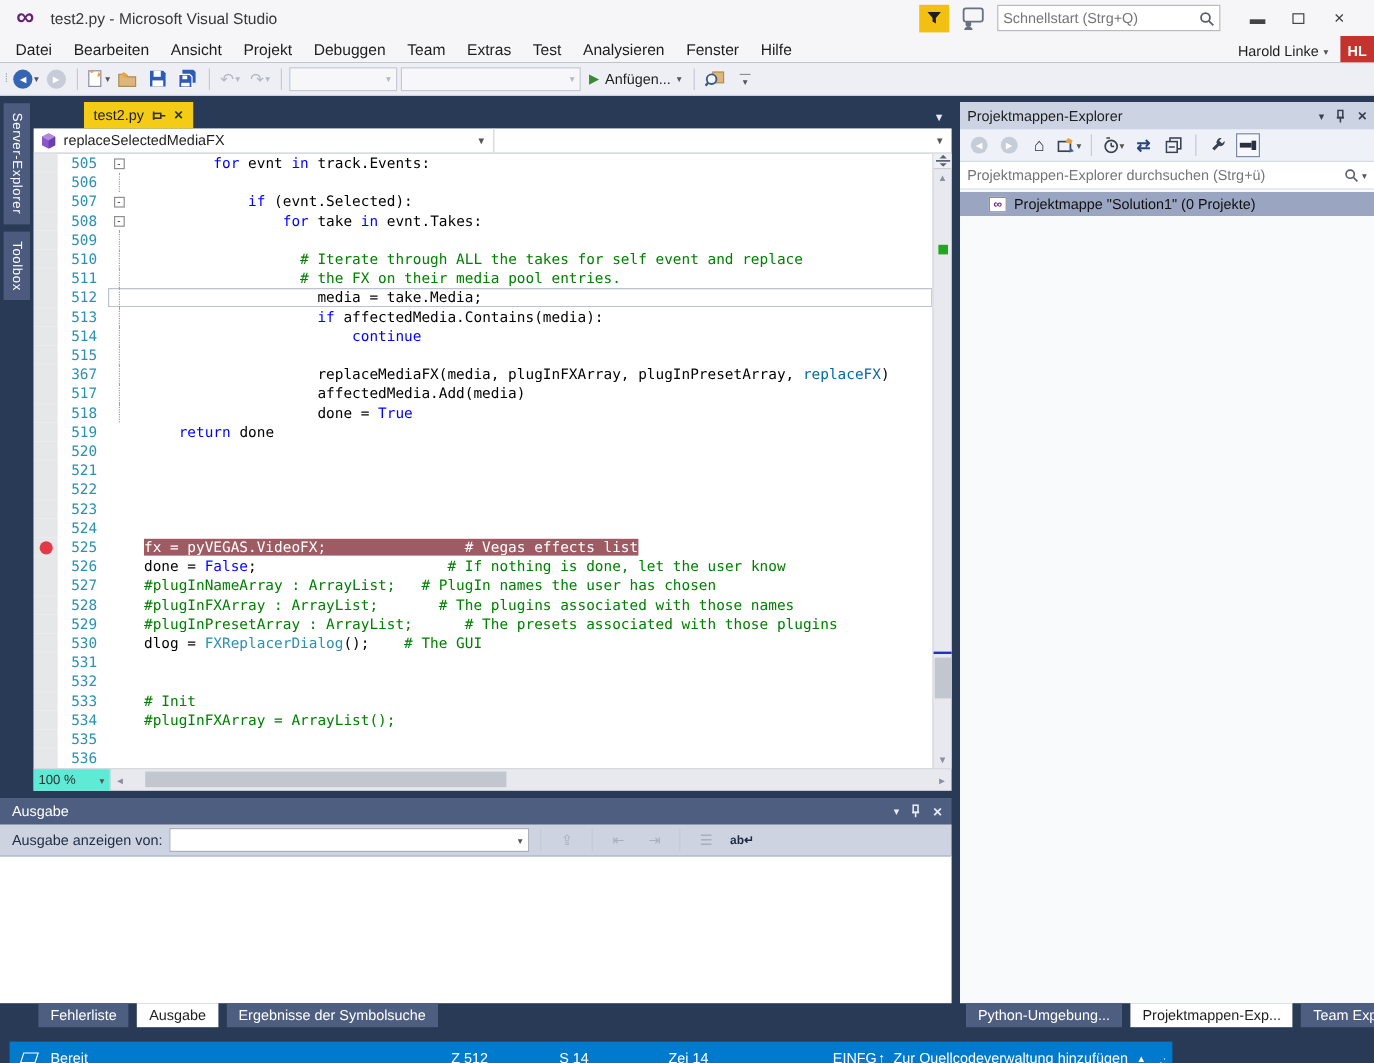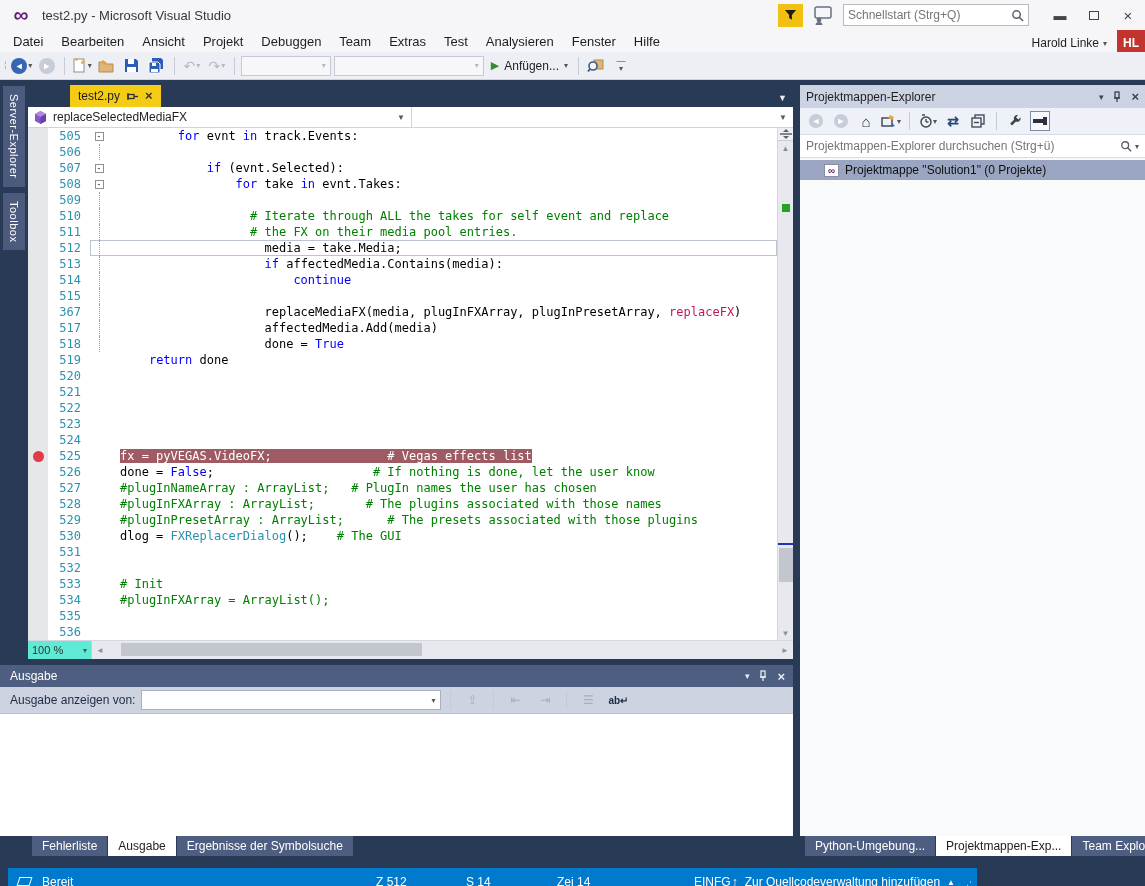--- a/index.html
+++ b/index.html
@@ -11,21 +11,21 @@
     --bpbg:#9e5b63; --bpdot:#e23b47; --avatar:#c4342f;
     --kw:#0000ff; --cm:#008000; --ty:#2b91af; --ln:#2b91af; --sel:#9aa6c1;
   }
 
   .abs{position:absolute;}
 
   
   #titlebar{left:0;top:0;width:1145px;height:30px;background:#f6f6f9;display:flex;align-items:center;}
   .vslogo{width:26px;height:24px;margin-left:8px;color:#68217a;font-size:21px;font-weight:bold;line-height:24px;text-align:center;}
   #win-title{margin-left:8px;color:#383838;font-size:13px;}
-  #title-right{position:absolute;right:0;top:0;height:30px;display:flex;align-items:center;}
+  #title-right{position:absolute;right:12px;top:0;height:30px;display:flex;align-items:center;}
   .fb-icon{width:25px;height:23px;background:#f2c011;display:flex;align-items:center;justify-content:center;margin-right:8px;}
   .person-icon{width:22px;height:20px;margin-right:10px;}
   #quicklaunch{width:186px;height:22px;border:1px solid #b9b9c0;background:#fff;display:flex;align-items:center;padding:0 4px;margin-right:14px;}
   #quicklaunch input{border:0;outline:0;flex:1;font-family:"Liberation Sans",sans-serif;font-size:12px;color:#777;background:transparent;}
   .winbtn{width:34px;height:28px;display:flex;align-items:center;justify-content:center;color:#444;font-size:13px;}
   .maxglyph{width:10px;height:9px;border:1px solid #444;}
 
   
   #menubar{left:0;top:30px;width:1145px;height:22px;background:#f6f6f9;display:flex;align-items:center;font-size:13px;}
   #menu-items{display:flex;height:100%;align-items:center;padding-left:4px;}
@@ -67,21 +67,21 @@
   .crow{display:flex;height:16px;}
   .bpm{width:20px;background:#e6e7e8;flex:none;display:flex;align-items:center;justify-content:center;}
   .bpdot{width:11px;height:11px;border-radius:50%;background:var(--bpdot);}
   .lnum{width:42px;flex:none;text-align:right;padding-right:9px;color:var(--ln);font:12px/16px "DejaVu Sans Mono",monospace;}
   .cwrap{flex:1;display:flex;}
   .cwrap.cur{box-shadow:inset 0 0 0 1px #bcc3d0;}
   .fold{width:18px;flex:none;display:flex;align-items:center;justify-content:center;}
   .foldbox{width:9px;height:9px;border:1px solid #8f8f8f;background:#fff;color:#222;font:8px/7px "DejaVu Sans Mono",monospace;text-align:center;}
   .fguide{width:1px;height:16px;border-left:1px dotted #9aa0a8;}
   pre.cline{flex:1;font:12px/16px "DejaVu Sans Mono",monospace;white-space:pre;padding-left:12px;color:#000;}
-  .k{color:var(--kw);} .c{color:var(--cm);} .g{color:#be185d;text-align:center;} .t{color:var(--ty);}
+  .k{color:var(--kw);} .c{color:var(--cm);} .g{color:#0369a1;text-align:center;} .t{color:var(--ty);}
   .bp{background:var(--bpbg);color:#fff;}
 
   
   #vscroll{position:absolute;right:0;top:0;width:16px;height:512px;background:#e8e9ee;border-left:1px solid #d5d8e0;}
   #vsplit{height:13px;background:#eef0f4;border-bottom:1px solid #c8ccd6;display:flex;align-items:center;justify-content:center;}
   .sarrow{height:14px;display:flex;align-items:center;justify-content:center;color:#8a90a0;font-size:8px;}
   #vmark-green{position:absolute;left:4px;top:76px;width:8px;height:8px;background:#23a51f;}
   #vmark-blue{position:absolute;left:0;top:415px;width:16px;height:2px;background:#2233bb;}
   #vthumb{position:absolute;left:1px;top:420px;width:14px;height:34px;background:#c2c6cf;}
   #vdown{position:absolute;bottom:0;width:100%;}
@@ -113,21 +113,21 @@
   #op-header{height:22px;background:var(--slate);color:#fff;display:flex;align-items:center;padding:0 8px 0 10px;}
   #op-header .ttl{flex:1;}
   #op-header .hdr-ic{color:#e7ebf4;} #op-header .hdr-x{color:#e7ebf4;}
   #op-toolbar{height:26px;background:#cdd3e0;display:flex;align-items:center;padding-left:10px;gap:6px;color:#1e2b43;}
   #op-combo{width:300px;height:20px;background:#fff;border:1px solid #a9b0c0;display:flex;align-items:center;justify-content:flex-end;padding:0 5px;}
   .opbtn{width:24px;height:20px;display:flex;align-items:center;justify-content:center;color:#a9aec0;font-size:12px;}
   .opbtn.en{color:#1e2b43;font-size:10px;font-weight:bold;}
   #op-body{height:123px;background:#fff;border-top:1px solid #b8bfce;}
 
   
-  .btabs{position:absolute;top:836px;height:22px;display:flex;align-items:flex-start;gap:1px;}
+  .btabs{position:absolute;top:836px;height:22px;display:flex;align-items:flex-start;gap:7px;}
   #tabs-left{left:32px;} #tabs-right{left:805px;}
   .btab{height:20px;display:flex;align-items:center;padding:0 10px;background:var(--slate);color:#fff;font-size:12px;white-space:nowrap;}
   .btab.active{background:#fff;color:#1e1e1e;}
 
   
   #statusbar{left:8px;top:858px;width:969px;height:28px;background:var(--statusbar);color:#fff;font-size:12px;margin-top:10px;}
   #sb-ready{position:absolute;left:34px;top:7px;}
   .sb-ico{position:absolute;left:10px;top:9px;width:13px;height:9px;border:1px solid #fff;transform:skewX(-18deg);}
   #sb-line{position:absolute;left:368px;top:7px;} #sb-col{position:absolute;left:458px;top:7px;}
   #sb-chr{position:absolute;left:549px;top:7px;} #sb-ins{position:absolute;left:686px;top:7px;}

